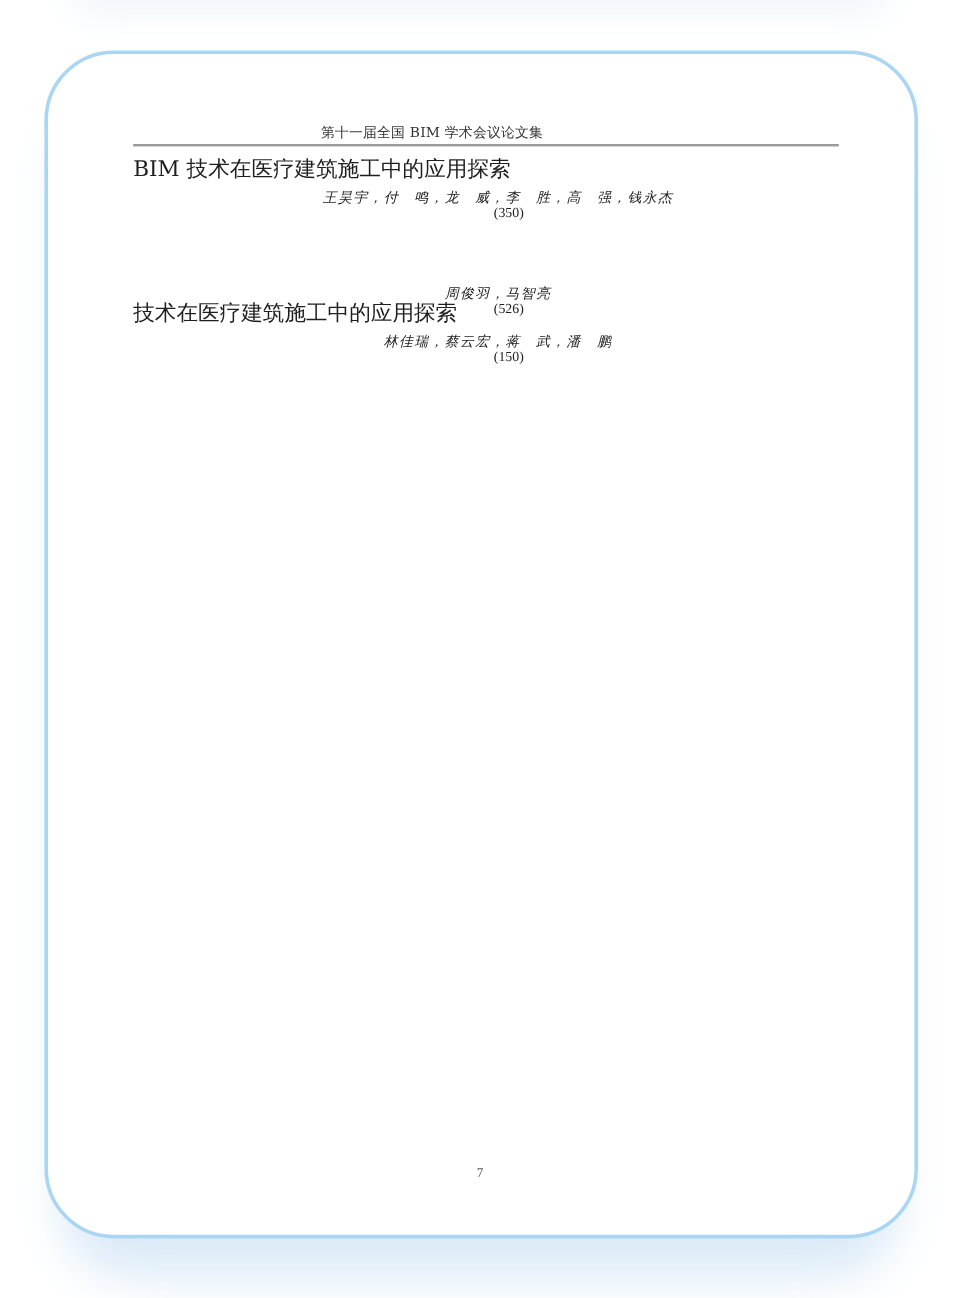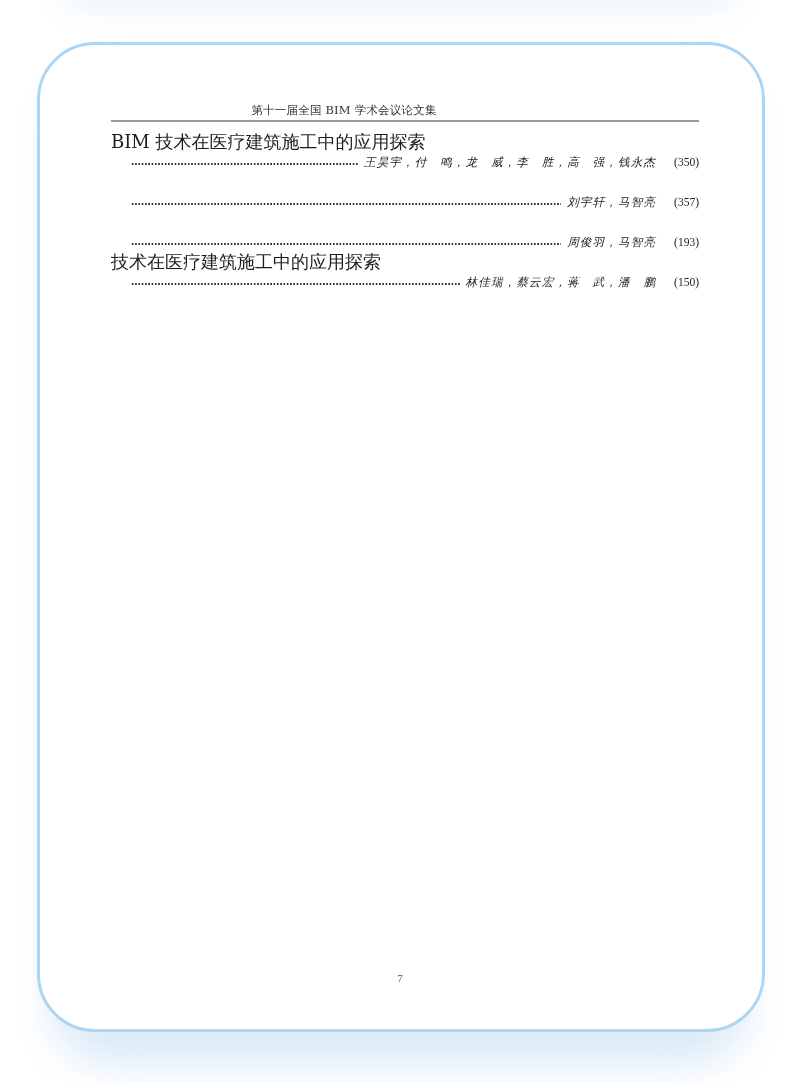--- a/index.html
+++ b/index.html
@@ -15,37 +15,37 @@
   .shadow {
     position: absolute; left: 50px; top: 80px; width: 700px; height: 985px;
     border-radius: 60px; background: #dcebf8; filter: blur(18px);
   }
   .frame {
     position: absolute; left: 37px; top: 42px; width: 722px; height: 984px;
     border: 3px solid #aad6f3; border-radius: 58px; background: #ffffff;
     box-sizing: content-box;
   }
   .header-title {
-    position: absolute; left: 0; width: 688px; top: 103px;
+    position: absolute; left: 16px; width: 688px; top: 103px;
     text-align: center; font-size: 11.5px; color: #333;
     letter-spacing: 0.2px;
   }
   .header-rule {
     position: absolute; left: 111px; width: 588px; top: 120px; height: 2px;
     background: #9a9a9a;
   }
   .toc { position: absolute; left: 111px; top: 133px; width: 588px; }
   .entry { position: relative; height: 40px; }
   .entry-title {
     position: absolute; left: 0; top: 0; font-size: 18px; color: #1e1e1e;
     white-space: nowrap; line-height: 18px;
   }
   .entry-line {
     position: absolute; left: 20px; right: 0; top: 20px; height: 18px;
-    display: flex; align-items: center;
+    display: flex; align-items: center; flex-direction: column;
   }
   .leader {
     flex: 1; height: 2px; margin-right: 6px; margin-top: 4px;
     background-image: radial-gradient(circle, #333 0.9px, transparent 1.1px);
     background-size: 3.3px 2px; background-repeat: repeat-x;
   }
   .authors {
     font-size: 11.5px; color: #222; white-space: nowrap; letter-spacing: 1.2px;
     font-style: italic;
   }
@@ -71,31 +71,26 @@
 <div class="toc">
   <div class="entry">
     <div class="entry-title">BIM 技术在医疗建筑施工中的应用探索</div>
     <div class="entry-line">
       <span class="leader"></span>
       <span class="authors">王昊宇，付　鸣，龙　威，李　胜，高　强，钱永杰</span>
       <span class="pages">(350)</span>
     </div>
   </div>
   <div class="entry">
-    <div class="entry-line">
-      <span class="leader"></span>
-      <span class="authors">刘宇轩，马智亮</span>
-      <span class="pages">(357)</span>
-    </div>
   </div>
   <div class="entry">
     <div class="entry-line">
       <span class="leader"></span>
       <span class="authors">周俊羽，马智亮</span>
-      <span class="pages">(193)</span>
+      <span class="pages">(526)</span>
     </div>
   </div>
   <div class="entry">
     <div class="entry-title">技术在医疗建筑施工中的应用探索</div>
     <div class="entry-line">
       <span class="leader"></span>
       <span class="authors">林佳瑞，蔡云宏，蒋　武，潘　鹏</span>
       <span class="pages">(150)</span>
     </div>
   </div>

